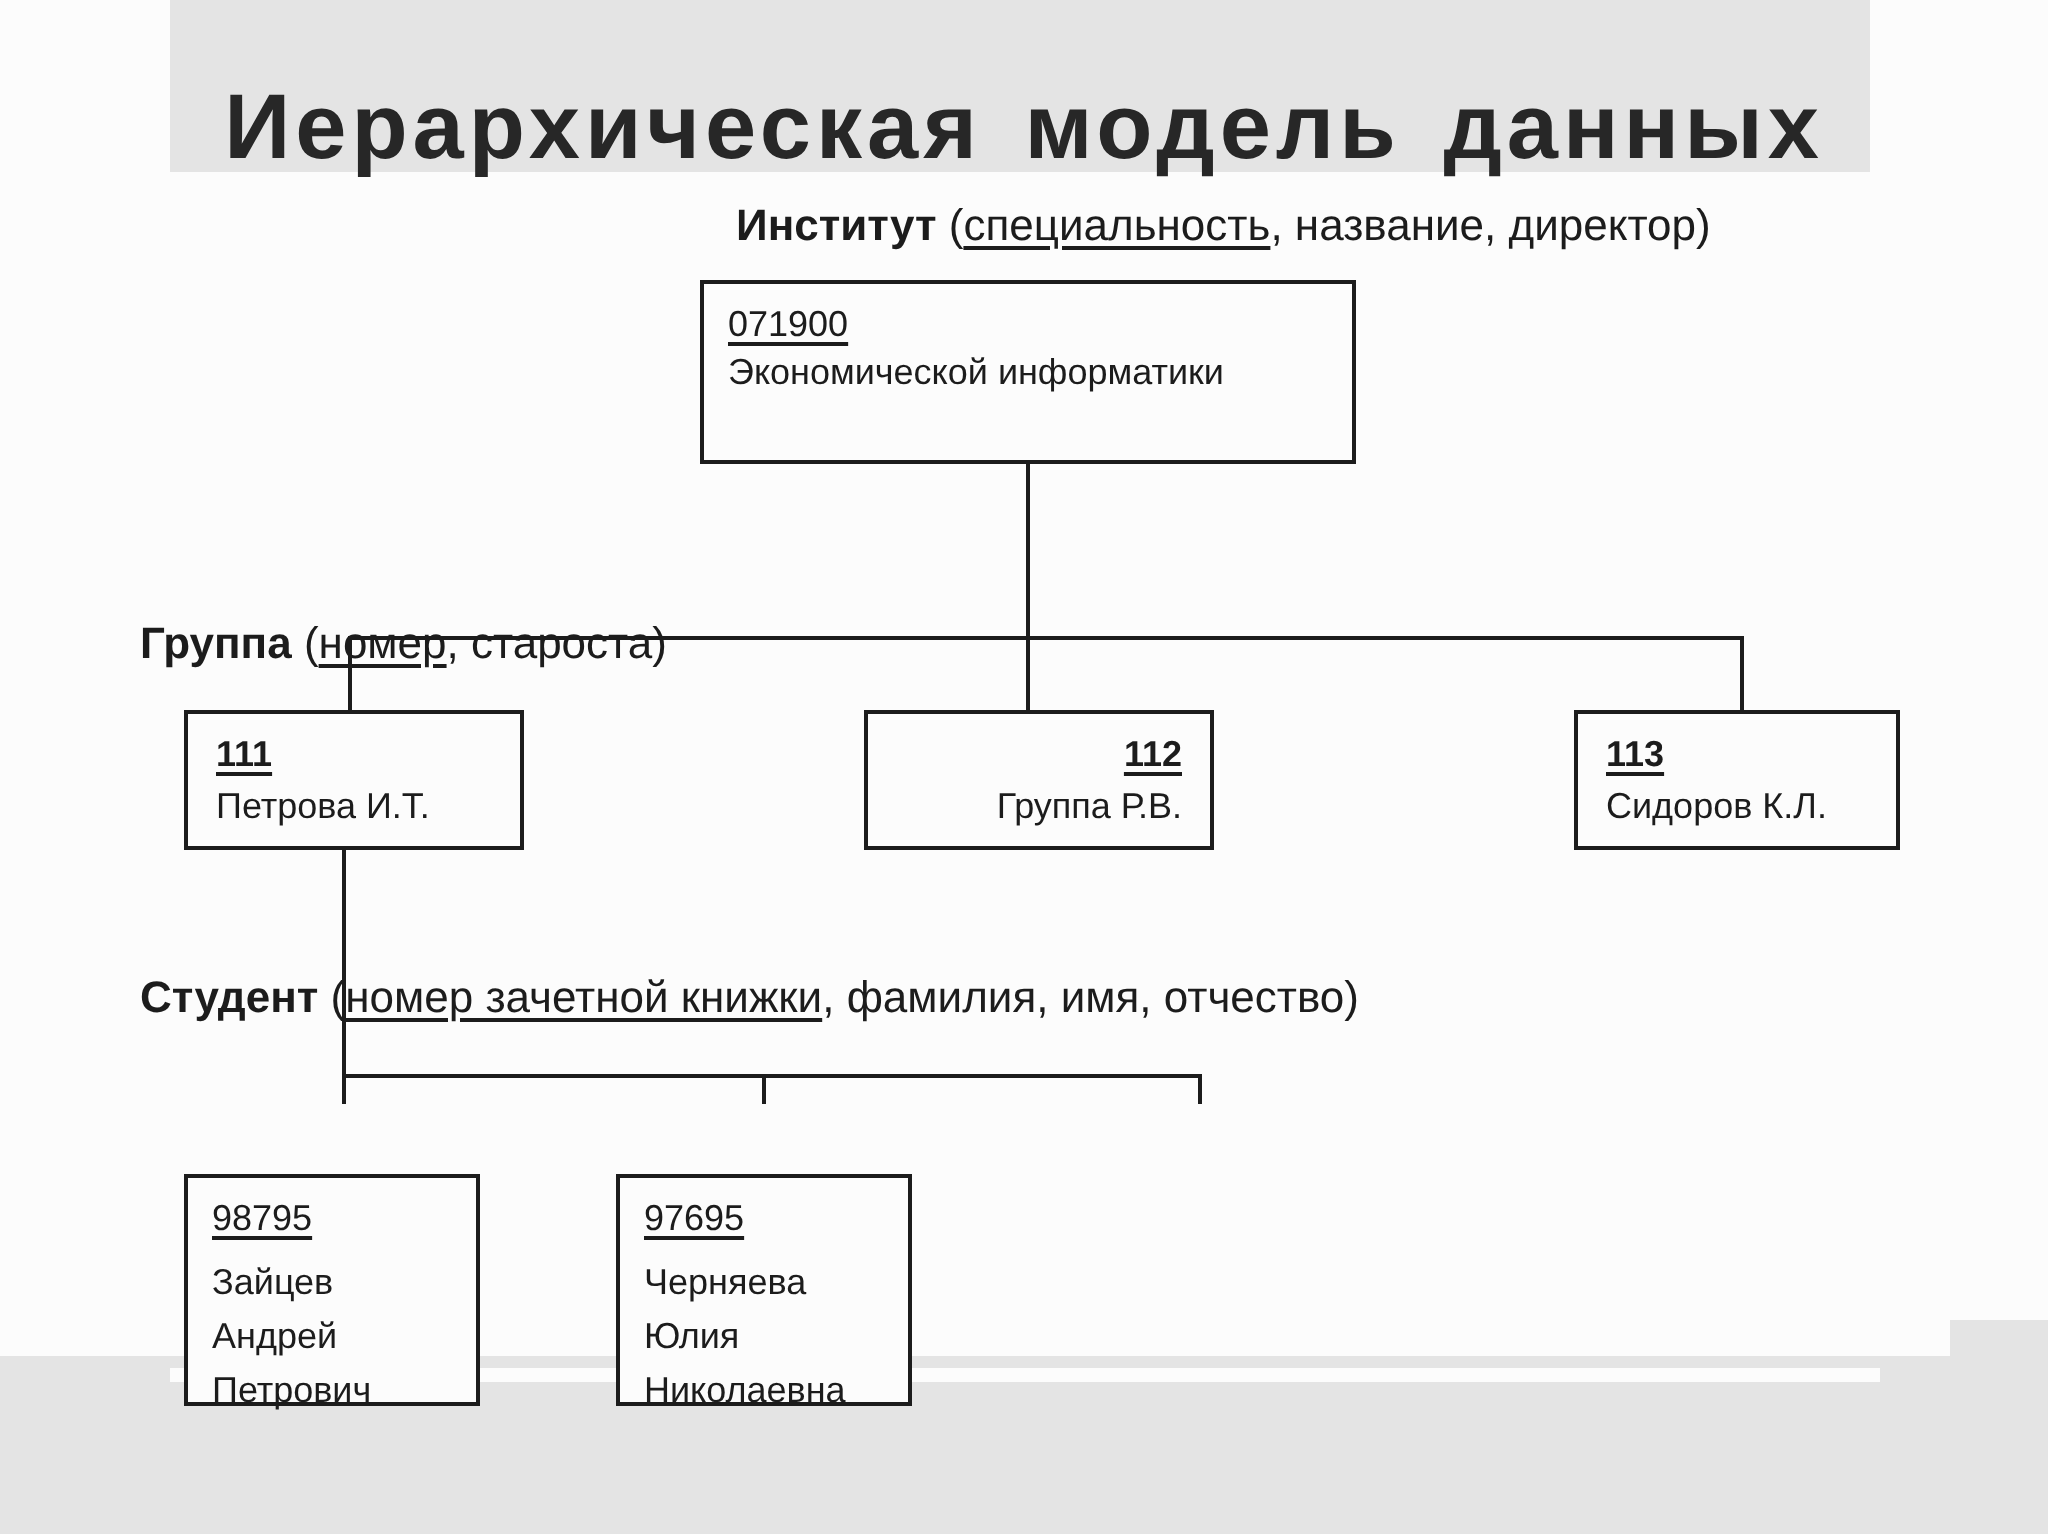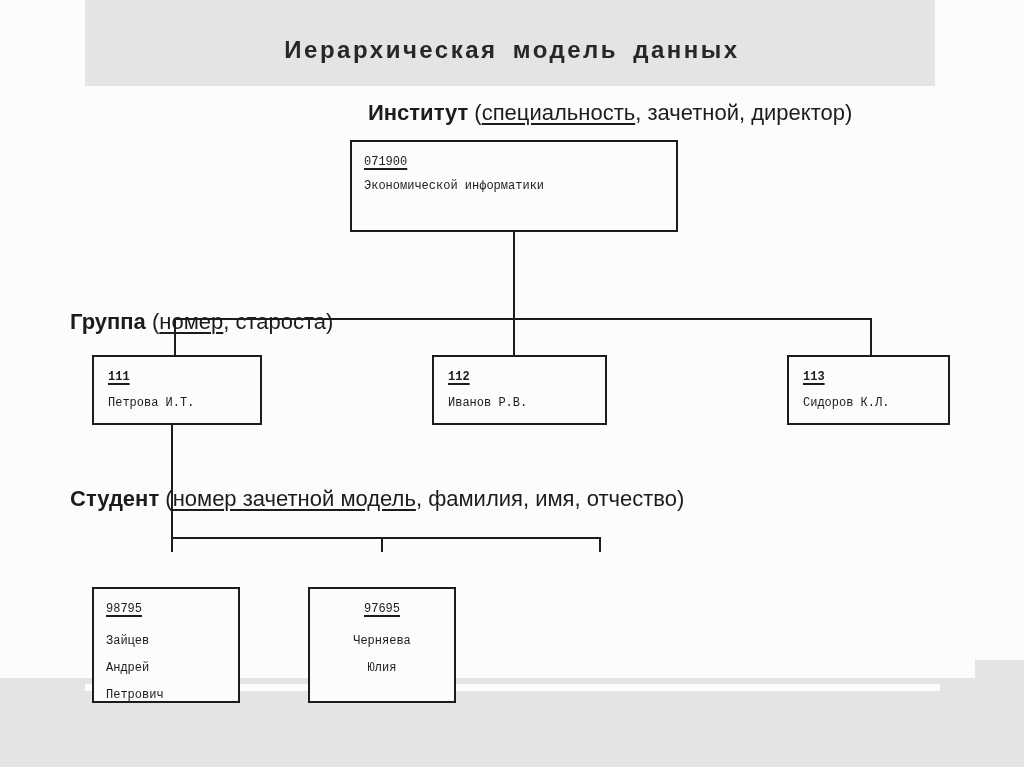--- a/index.html
+++ b/index.html
@@ -11,47 +11,47 @@
 
   
   .sheet{position:absolute;background:var(--sheet);}
   .sheet-main{left:0;top:86px;width:1024px;height:592px;}
   .sheet-corner-tl{left:0;top:0;width:85px;height:90px;}
   .sheet-corner-tr{left:935px;top:0;width:89px;height:90px;}
   .sheet-edge-bottom{left:85px;top:684px;width:855px;height:7px;}
   .notch-br{position:absolute;left:975px;top:660px;width:49px;height:20px;background:var(--bg);}
 
   .title{position:absolute;left:0;top:36px;width:1024px;margin:0;text-align:center;
-         font-size:24px;font-weight:bold;letter-spacing:2.5px;word-spacing:6px;
+         font-size:46px;font-weight:bold;letter-spacing:2.5px;word-spacing:6px;
          color:var(--title);white-space:nowrap;}
 
   .lbl{position:absolute;font-size:22px;color:var(--ink);white-space:nowrap;background:var(--sheet);
        padding-right:4px;}
   .lbl .kw{font-weight:bold;}
   .lbl .ul{text-decoration:underline;text-decoration-thickness:2px;text-underline-offset:3px;}
   .lbl-institute{left:368px;top:100px;}
   .lbl-group{left:70px;top:282px;margin-top:27px;}
   .lbl-student{left:70px;top:486px;}
 
   .node{position:absolute;border:2px solid var(--ink);background:var(--sheet);
-        color:var(--ink);font-size:12px;box-sizing:border-box;font-family:Liberation Mono, monospace;}
+        color:var(--ink);font-size:18px;box-sizing:border-box;}
   .num{text-decoration:underline;text-decoration-thickness:2px;text-underline-offset:3px;display:inline-block;}
 
   .box-institute{left:350px;top:140px;width:328px;height:92px;padding:8px 12px;line-height:24px;}
 
   .box-group{top:355px;height:70px;padding:7px 14px;line-height:26px;}
   .box-group .num{font-weight:bold;}
   .box-g1{left:92px;width:170px;}
-  .box-g2{left:432px;width:175px;}
+  .box-g2{left:432px;width:175px;text-align:right;}
   .box-g3{left:787px;width:163px;}
 
   .box-student{top:551px;height:116px;padding:7px 12px;line-height:27px;margin-top:36px;}
   .box-student .num{margin-bottom:5px;}
   .box-s1{left:92px;width:148px;}
-  .box-s2{left:308px;width:148px;text-align:center;}
+  .box-s2{left:308px;width:148px;}
   .box-s3{left:525px;width:148px;}
 
   .line{position:absolute;background:var(--ink);}
   .v{width:2px;} .h{height:2px;}
   .v1{left:513px;top:231px;height:87px;}
   .h1{left:174px;top:318px;width:698px;}
   .st-g1{left:174px;top:318px;height:38px;}
   .st-g2{left:513px;top:318px;height:38px;}
   .st-g3{left:870px;top:318px;height:38px;}
   .v2{left:171px;top:424px;height:128px;}
@@ -66,29 +66,29 @@
 
   <div class="sheet sheet-main"></div>
   <div class="sheet sheet-corner-tl"></div>
   <div class="sheet sheet-corner-tr"></div>
   <div class="sheet sheet-edge-bottom"></div>
   <div class="notch-br"></div>
 
   <h1 class="title">Иерархическая модель данных</h1>
 
   <div class="lbl lbl-institute">
-    <span class="kw">Институт</span><span> (</span><span class="ul">специальность</span><span>, зачетной, директор)</span>
+    <span class="kw">Институт</span><span> (</span><span class="ul">специальность</span><span>, название, директор)</span>
   </div>
 
   <div class="lbl lbl-group">
     <span class="kw">Группа</span><span> (</span><span class="ul">номер</span><span>, староста)</span>
   </div>
 
   <div class="lbl lbl-student">
-    <span class="kw">Студент</span><span> (</span><span class="ul">номер зачетной модель</span><span>, фамилия, имя, отчество)</span>
+    <span class="kw">Студент</span><span> (</span><span class="ul">номер зачетной книжки</span><span>, фамилия, имя, отчество)</span>
   </div>
 
   <div class="line v v1"></div>
   <div class="line h h1"></div>
   <div class="line v st-g1"></div>
   <div class="line v st-g2"></div>
   <div class="line v st-g3"></div>
   <div class="line v v2"></div>
   <div class="line h h2"></div>
   <div class="line v st-s2"></div>
@@ -98,32 +98,33 @@
     <div class="num">071900</div>
     <div>Экономической информатики</div>
   </div>
 
   <div class="node box-group box-g1">
     <div class="num">111</div>
     <div>Петрова И.Т.</div>
   </div>
   <div class="node box-group box-g2">
     <div class="num">112</div>
-    <div>Иванов Р.В.</div>
+    <div>Группа Р.В.</div>
   </div>
   <div class="node box-group box-g3">
     <div class="num">113</div>
     <div>Сидоров К.Л.</div>
   </div>
 
   <div class="node box-student box-s1">
     <div class="num">98795</div>
     <div>Зайцев</div>
     <div>Андрей</div>
     <div>Петрович</div>
   </div>
   <div class="node box-student box-s2">
     <div class="num">97695</div>
     <div>Черняева</div>
     <div>Юлия</div>
+    <div>Николаевна</div>
   </div>
 
 </div>
 
 </body></html>

